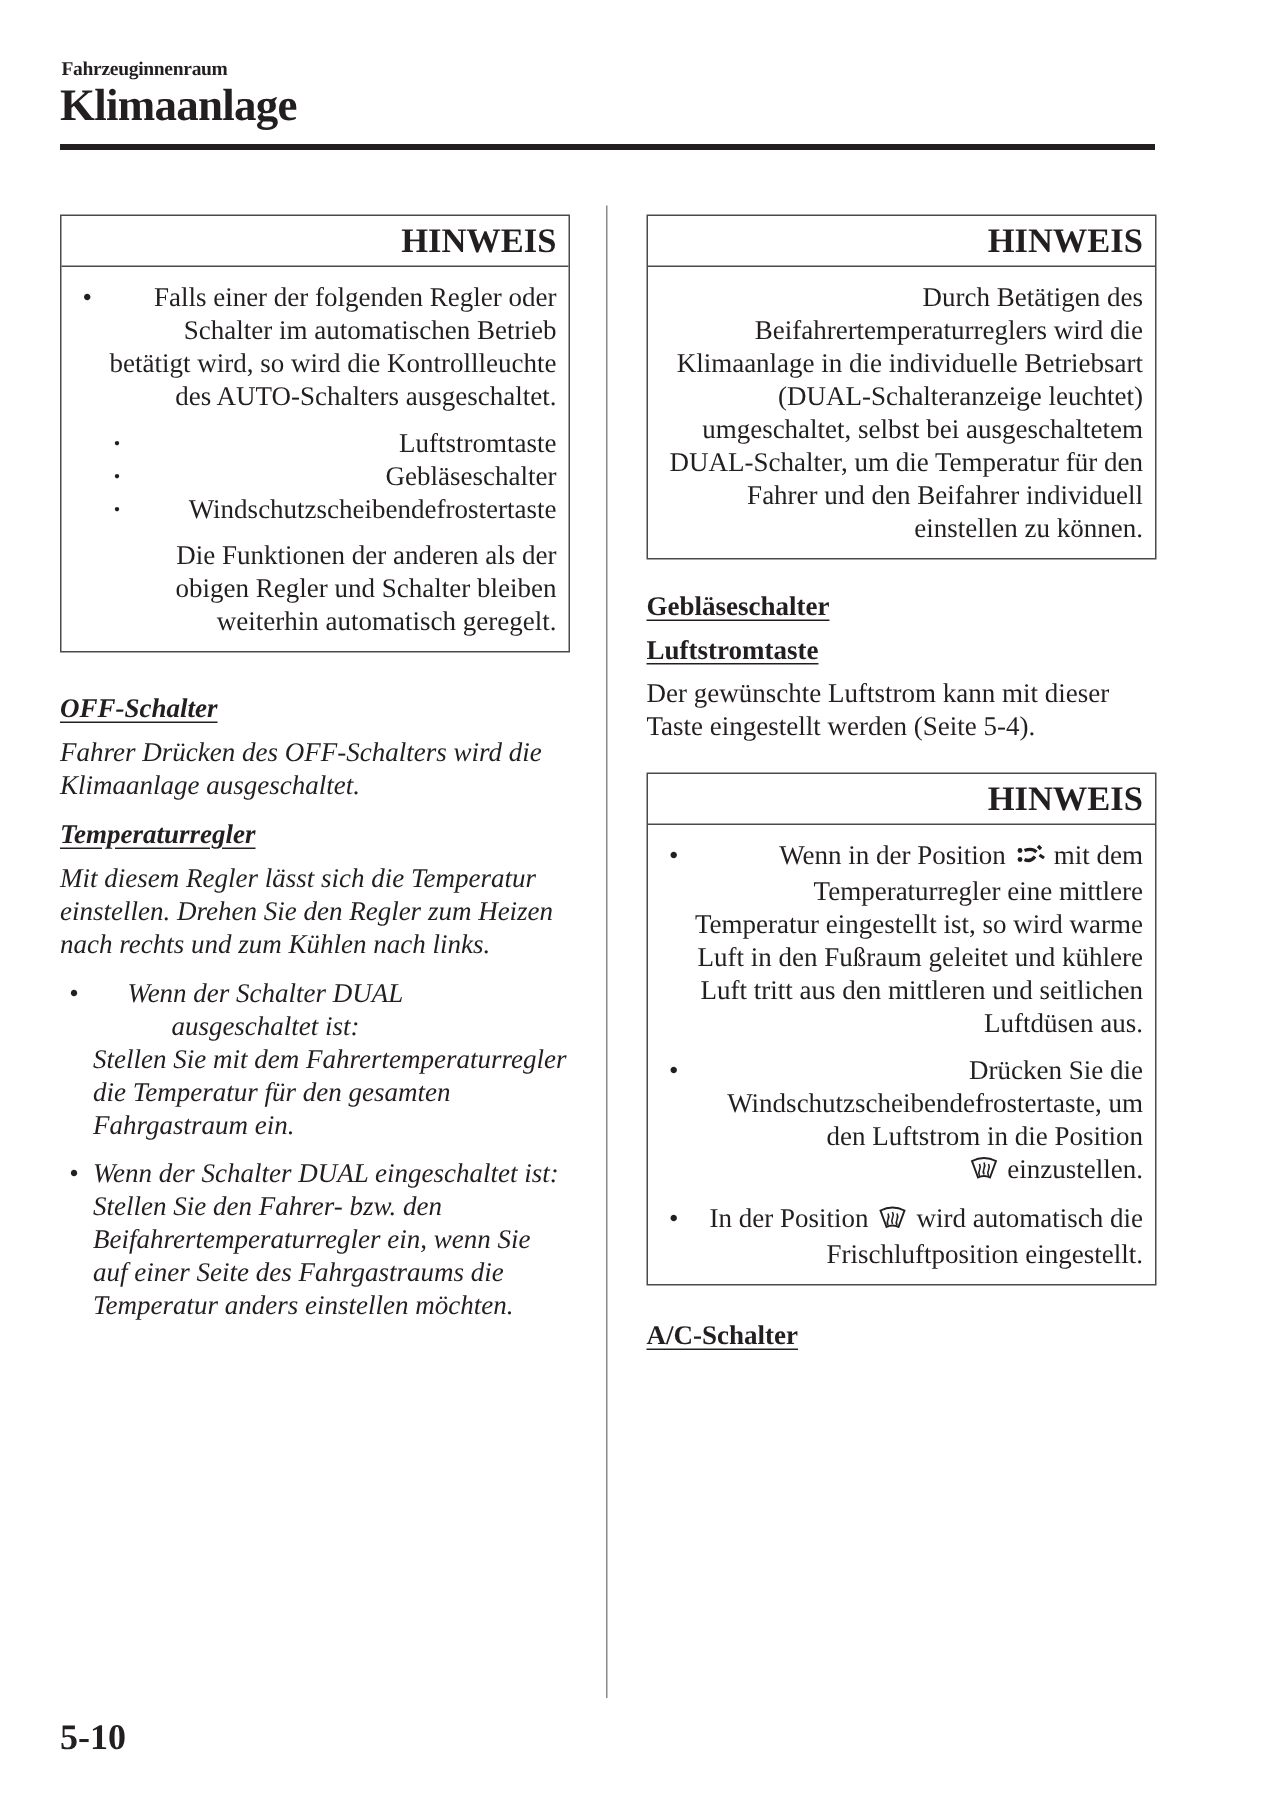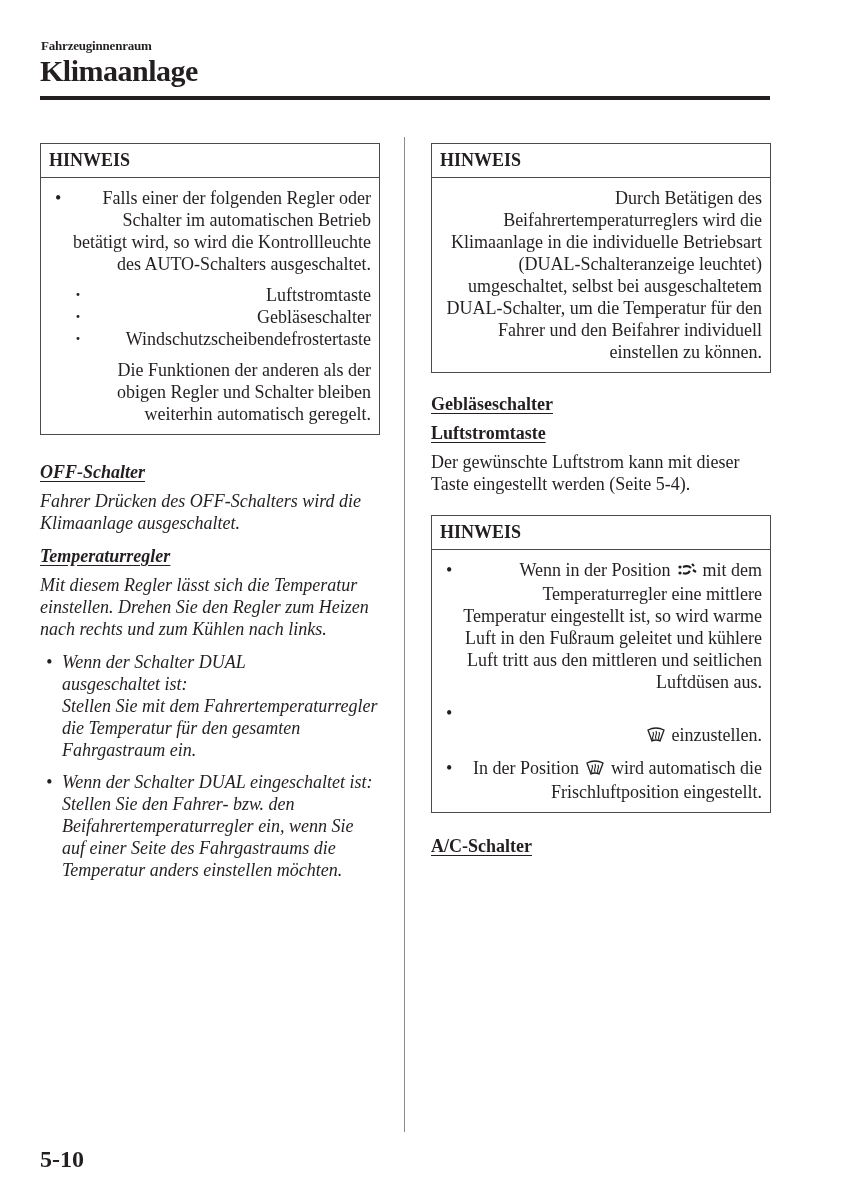--- a/index.html
+++ b/index.html
@@ -6,21 +6,21 @@
   body { width: 845px; height: 1200px; position: relative; overflow: hidden;
          font-family: "Liberation Serif", "DejaVu Serif", serif; color: #231f20; }
   .section-label { position: absolute; left: 41px; top: 38px; font-size: 13px; font-weight: bold; letter-spacing: -0.2px; }
   .page-title { position: absolute; left: 40px; top: 54px; font-size: 30px; font-weight: bold; letter-spacing: -0.5px; }
   .title-rule { position: absolute; left: 40px; top: 96px; width: 730px; height: 4px; background: #231f20; }
   .col-divider { position: absolute; left: 404px; top: 137px; width: 1px; height: 995px; background: #8a8a8a; }
   .col { position: absolute; width: 340px; font-size: 18px; line-height: 22px; }
   .col-left { left: 40px; top: 143px; }
   .col-right { left: 431px; top: 143px; }
   .note { border: 1.5px solid #4a4a4a; margin-bottom: 20px; }
-  .note-head { font-weight: bold; font-size: 18px; padding: 7px 8px 7px 8px; border-bottom: 1.5px solid #4a4a4a; height: 19px; line-height: 19px; }
+  .note-head { font-weight: bold; font-size: 23px; padding: 7px 8px 7px 8px; border-bottom: 1.5px solid #4a4a4a; height: 19px; line-height: 19px; text-align: right; }
   .note-body { padding: 9px 8px 9px 8px; text-align: right; }
   .note-body p { margin: 0; }
   .bullets { list-style: none; margin: 0; padding: 0; }
   .bullets > li { position: relative; padding-left: 22px; margin-bottom: 9px; }
   .bullets > li:last-child { margin-bottom: 0; }
   .bullets > li::before { content: "\2022"; position: absolute; left: 6px; top: 0; }
   .sub-bullets { list-style: none; margin: 9px 0 9px 0; padding: 0; }
   .sub-bullets li { position: relative; padding-left: 22px; }
   .sub-bullets li::before { content: "\00B7"; position: absolute; left: 4px; font-weight: bold; }
   .h-underline { font-weight: bold; text-decoration: underline; text-underline-offset: 3px; margin: 0 0 7px 0; font-size: 18px; }
@@ -56,21 +56,21 @@
 
   <div style="margin-top:26px;font-style:italic;">
     <div class="h-underline">OFF-Schalter</div>
     <p class="para">Fahrer Drücken des OFF-Schalters wird die Klimaanlage ausgeschaltet.</p>
 
     <div class="h-underline">Temperaturregler</div>
     <p class="para">Mit diesem Regler lässt sich die Temperatur einstellen. Drehen Sie den Regler zum Heizen nach rechts und zum Kühlen nach links.</p>
 
     <ul class="bullets">
       <li style="margin-bottom:10px;">
-        <div style="width:230px;">Wenn der Schalter DUAL ausgeschaltet ist:</div>
+        <div style="width:230px;text-align:center;">Wenn der Schalter DUAL ausgeschaltet ist:</div>
         <div>Stellen Sie mit dem Fahrertemperaturregler die Temperatur für den gesamten Fahrgastraum ein.</div>
       </li>
       <li>
         <div>Wenn der Schalter DUAL eingeschaltet ist:</div>
         <div>Stellen Sie den Fahrer- bzw. den Beifahrertemperaturregler ein, wenn Sie auf einer Seite des Fahrgastraums die Temperatur anders einstellen möchten.</div>
       </li>
     </ul>
   </div>
 </div>
 
@@ -95,21 +95,21 @@
       <ul class="bullets">
         <li>
           <span>Wenn in der Position</span><span class="inline-icon"><svg width="20" height="16" viewBox="0 0 20 16">
                 <circle cx="3" cy="5" r="1.6" fill="#231f20"></circle>
                 <circle cx="3" cy="11" r="1.6" fill="#231f20"></circle>
                 <path d="M6 5 Q11 3 14 6 M6 11 Q10 13 13 9" stroke="#231f20" stroke-width="2.2" fill="none"></path>
                 <path d="M15 2 L17 4 M16 8 L19 10" stroke="#231f20" stroke-width="2.2"></path>
               </svg></span><span>mit dem Temperaturregler eine mittlere Temperatur eingestellt ist, so wird warme Luft in den Fußraum geleitet und kühlere Luft tritt aus den mittleren und seitlichen Luftdüsen aus.</span>
         </li>
         <li>
-          <br><span class="inline-icon" style="margin-left:2px;"><svg width="20" height="16" viewBox="0 0 20 16">
+          <span>Drücken Sie die Windschutzscheibendefrostertaste, um den Luftstrom in die Position</span><br><span class="inline-icon" style="margin-left:2px;"><svg width="20" height="16" viewBox="0 0 20 16">
                 <path d="M2 3 Q10 -1 18 3 L14 14 Q10 12 6 14 Z" stroke="#231f20" stroke-width="1.3" fill="none"></path>
                 <path d="M7 5 Q8 7 7 9 Q6 11 7 13 M10 4 Q11 6 10 8 Q9 10 10 12 M13 5 Q14 7 13 9 Q12 11 13 13" stroke="#231f20" stroke-width="1.1" fill="none"></path>
               </svg></span><span>einzustellen.</span>
         </li>
         <li>
           <span>In der Position</span><span class="inline-icon"><svg width="20" height="16" viewBox="0 0 20 16">
                 <path d="M2 3 Q10 -1 18 3 L14 14 Q10 12 6 14 Z" stroke="#231f20" stroke-width="1.3" fill="none"></path>
                 <path d="M7 5 Q8 7 7 9 Q6 11 7 13 M10 4 Q11 6 10 8 Q9 10 10 12 M13 5 Q14 7 13 9 Q12 11 13 13" stroke="#231f20" stroke-width="1.1" fill="none"></path>
               </svg></span><span>wird automatisch die Frischluftposition eingestellt.</span>
         </li>

